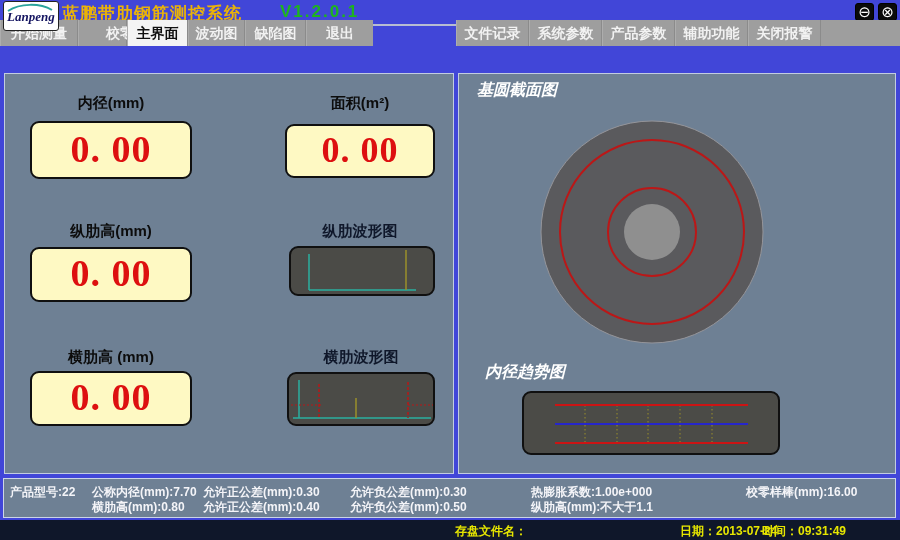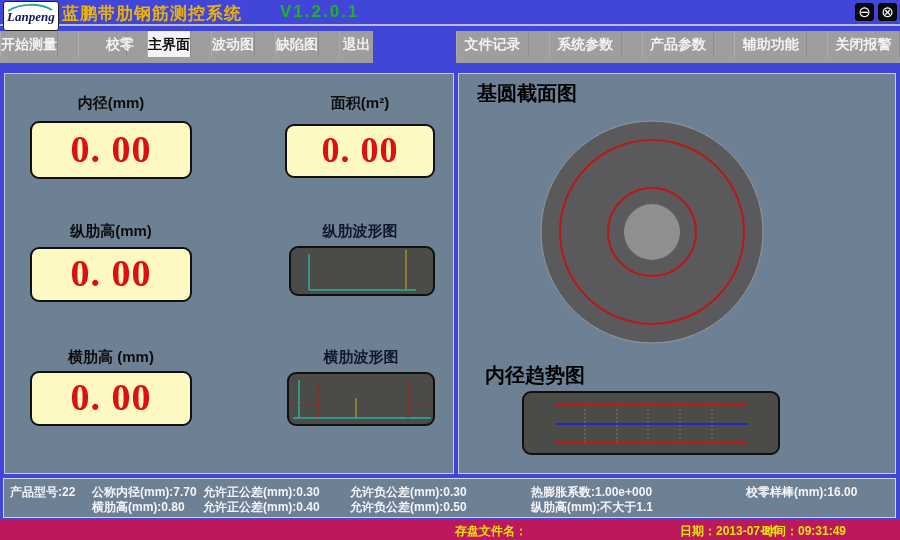--- a/index.html
+++ b/index.html
@@ -10,21 +10,21 @@
   .titlebar{position:absolute;left:0;top:0;width:900px;height:24px;background:#4146d8;}
   .logo{position:absolute;left:3px;top:1px;width:54px;height:28px;background:#fff;border:1px solid #222;border-radius:3px;z-index:5;}
   .app-title{position:absolute;left:62px;top:2px;font-size:17px;font-weight:bold;color:#eab308;letter-spacing:1px;white-space:nowrap;}
   .app-version{position:absolute;left:280px;top:2px;font-size:17px;font-weight:bold;color:#1eb41e;letter-spacing:2px;white-space:nowrap;}
   .winbtn{position:absolute;top:3px;width:17px;height:16px;background:#0a0a0a;color:#fff;border:1px solid #000;border-radius:3px;
           font-size:15px;line-height:15px;text-align:center;cursor:pointer;}
   .winbtn.min{left:855px;} .winbtn.cls{left:878px;}
   .title-sep{position:absolute;left:0;top:24px;width:900px;height:2px;background:#b7bcd2;}
 
   
-  .menubar{position:absolute;top:31px;height:32px;background:#9e9e9e;display:flex;box-sizing:border-box;gap:20px;}
+  .menubar{position:absolute;top:20px;height:26px;background:#9e9e9e;display:flex;box-sizing:border-box;}
   .menubar.left{left:0;width:373px;}
   .menubar.right{left:456px;width:444px;}
   .mbtn{height:26px;line-height:26px;text-align:center;font-size:14px;font-weight:bold;color:#f2f2f2;
         border-right:1px solid #8b8b8b;border-left:1px solid #adadad;box-sizing:border-box;cursor:pointer;white-space:nowrap;}
   .mbtn.active{background:#f4f4f4;color:#101010;}
   .menubar.left .mbtn:nth-child(1){width:78px;}
   .menubar.left .mbtn:nth-child(2){width:49px;padding-left:27px;}
   .menubar.left .mbtn:nth-child(3){width:61px;}
   .menubar.left .mbtn:nth-child(4){width:57px;}
   .menubar.left .mbtn:nth-child(5){width:61px;}
@@ -36,29 +36,29 @@
   .panel{position:absolute;top:73px;height:401px;background:#6e8094;border:1px solid #c2cce0;box-sizing:border-box;}
   .panel.left{left:4px;width:450px;}
   .panel.right{left:458px;width:438px;}
 
   .gauge-label{position:absolute;height:20px;text-align:center;font-size:15px;font-weight:bold;color:#0c0c0c;white-space:nowrap;}
   .chart-label{position:absolute;height:20px;text-align:center;font-size:15px;font-weight:bold;color:#0f172a;white-space:nowrap;}
   .lcd{position:absolute;background:#fef9c3;border:2px solid #101010;border-radius:9px;box-sizing:border-box;
        color:#dd1010;font-family:"Liberation Serif",serif;font-weight:bold;font-size:38px;text-align:center;letter-spacing:1px;}
   .scope{position:absolute;background:#4b4b47;border:2px solid #101010;border-radius:9px;box-sizing:border-box;}
 
-  .sec-title{position:absolute;font-size:20px;font-weight:bold;color:#000000;white-space:nowrap;}
+  .sec-title{position:absolute;font-size:16px;font-weight:bold;color:#ffffff;white-space:nowrap;font-style:italic;}
 
   
   .statusbar{position:absolute;left:3px;top:478px;width:893px;height:40px;background:#6e8094;
              border:1px solid #ccd5e6;box-sizing:border-box;}
   .stat{position:absolute;color:#f4f4f8;font-size:12px;font-weight:bold;line-height:15px;white-space:nowrap;}
 
   
-  .bottombar{position:absolute;left:0;top:520px;width:900px;height:20px;background:#be185d;}
+  .bottombar{position:absolute;left:0;top:520px;width:900px;height:20px;background:#0f172a;}
   .bb{position:absolute;top:3px;color:#e6e600;font-size:12px;font-weight:bold;white-space:nowrap;}
 </style>
 </head>
 <body>
 
 <div class="window">
 
   <div class="titlebar">
     <span class="app-title">蓝鹏带肋钢筋测控系统</span>
     <span class="app-version">V1.2.0.1</span>

